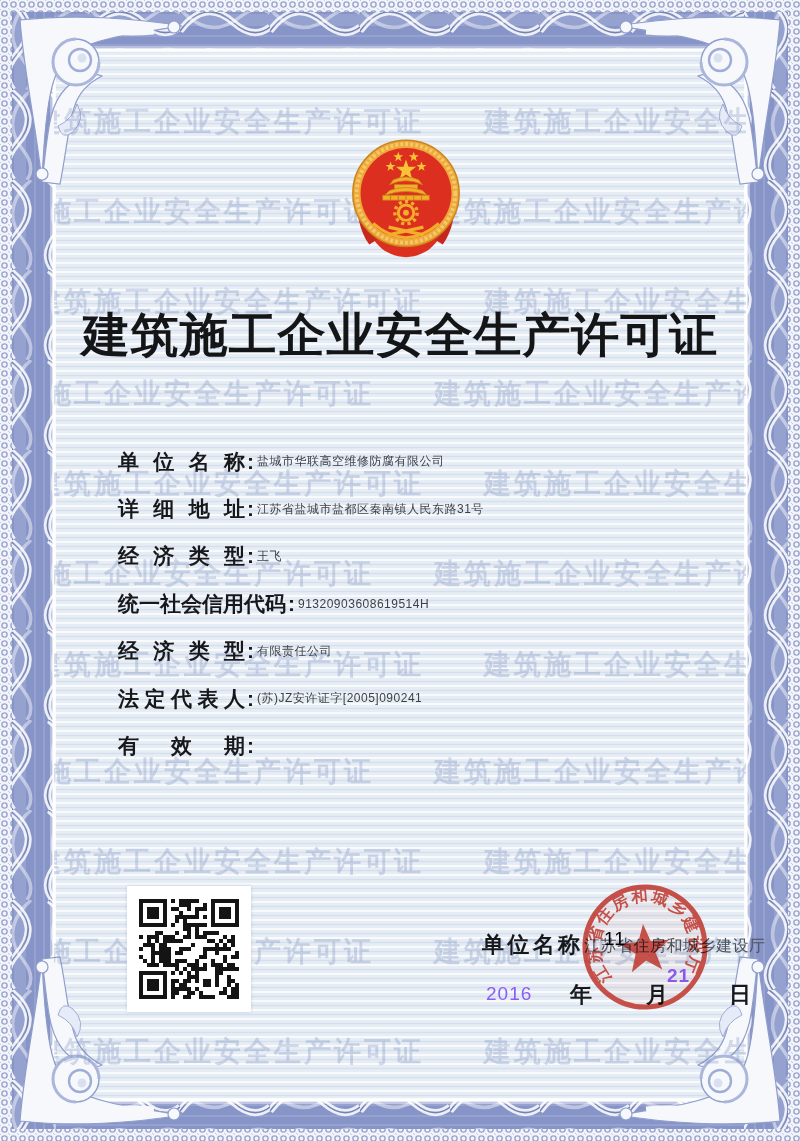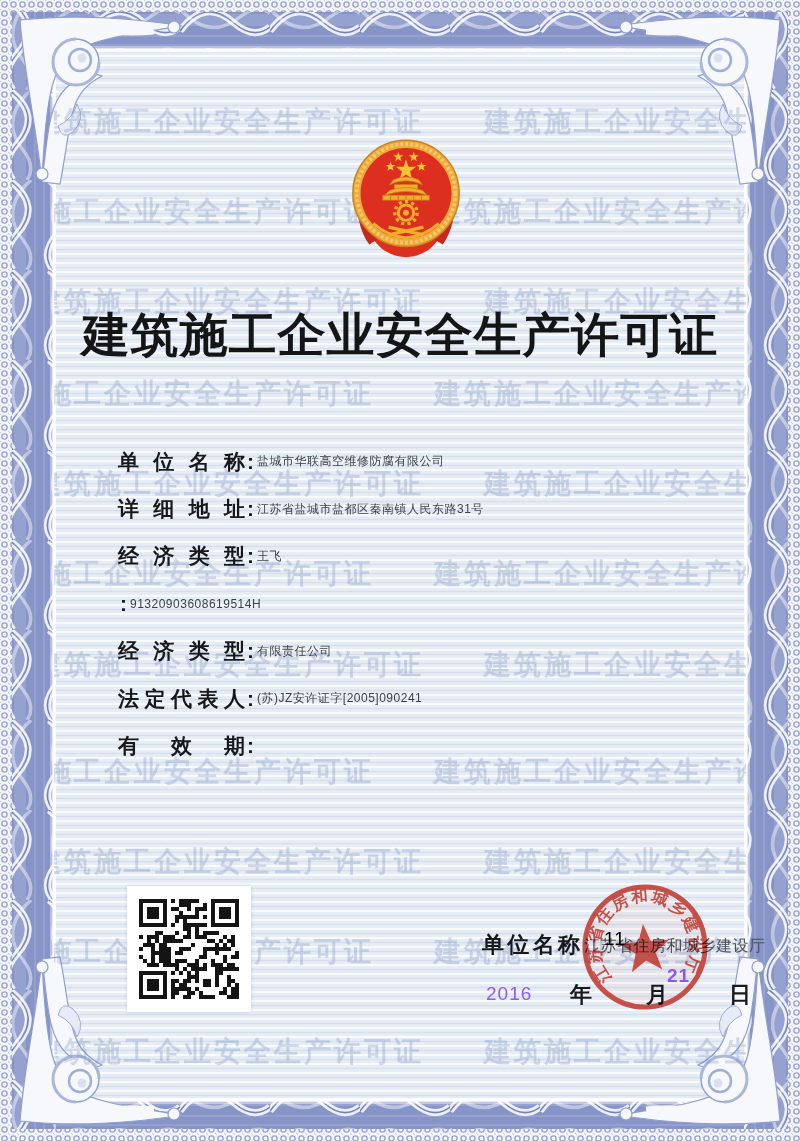--- a/index.html
+++ b/index.html
@@ -187,20 +187,21 @@
           <span class="flabel">详细地址</span>
           <span class="fcolon">:</span>
           <span class="fvalue">江苏省盐城市盐都区秦南镇人民东路31号</span>
         </div>
         <div class="field-row">
           <span class="flabel">经济类型</span>
           <span class="fcolon">:</span>
           <span class="fvalue">王飞</span>
         </div>
         <div class="field-row">
+          <span class="flabel">统一社会信用代码</span>
           <span class="fcolon">:</span>
           <span class="fvalue">91320903608619514H</span>
         </div>
         <div class="field-row">
           <span class="flabel">经济类型</span>
           <span class="fcolon">:</span>
           <span class="fvalue">有限责任公司</span>
         </div>
         <div class="field-row">
           <span class="flabel">法定代表人</span>

